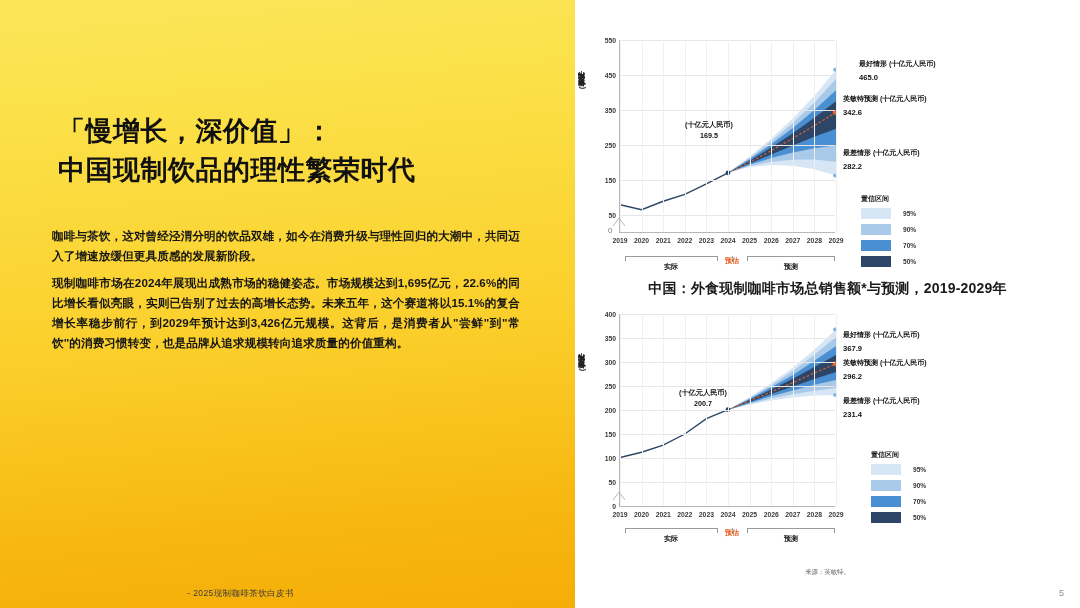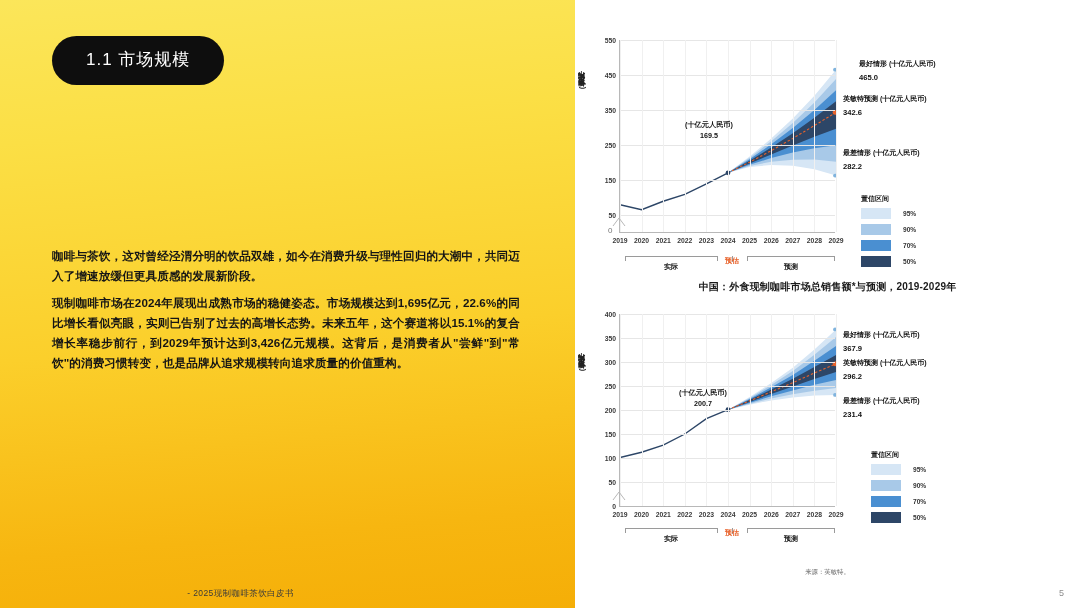--- a/index.html
+++ b/index.html
@@ -39,21 +39,20 @@
   }
   .headline div{white-space:nowrap;}
   .body-copy{
     position:absolute;left:52px;top:226px;width:468px;
     color:#151515;
     font-size:11.6px;
     line-height:1.72;
     font-weight:700;
     letter-spacing:.1px;
     text-align:justify;
-    margin-top:20px;
   }
   .body-copy p{margin:0 0 7px 0;}
 
   .footer-left{
     position:absolute;left:0;bottom:8px;width:481px;
     text-align:center;
     font-size:8.5px;color:#3a3a3a;
     letter-spacing:.4px;
     margin-top:25px;
   }
@@ -96,21 +95,21 @@
   .xtick{
     position:absolute;top:100%;margin-top:5px;
     font-size:6.8px;color:#3a3a3a;transform:translateX(-50%);
     white-space:nowrap;font-weight:700;
   }
   .axis-base{position:absolute;height:1px;background:#b8b8b8;}
   .axis-break{position:absolute;font-size:8px;color:#777;}
 
   .cap-title{
     position:absolute;width:505px;text-align:center;
-    font-size:10px;color:#1a1a1a;font-weight:700;letter-spacing:.2px;
+    font-size:14px;color:#1a1a1a;font-weight:700;letter-spacing:.2px;
   }
   .cap-source{
     position:absolute;width:505px;text-align:center;
     font-size:6.4px;color:#666;
   }
 
   .anno{position:absolute;font-size:7px;color:#111;font-weight:700;line-height:1.45;white-space:nowrap;}
   .anno .val{font-size:7.6px;display:block;margin-top:3px;}
   .inline-anno{position:absolute;font-size:7.2px;color:#111;font-weight:700;text-align:center;line-height:1.5;}
 
@@ -128,22 +127,25 @@
   .dot{fill:#2d4667;}
   .dot-orange{fill:#e8622a;}
 </style>
 </head>
 <body>
 
 <div class="page">
 
   <div class="left-panel">
 
-    <div class="section-pill">1.1 市场规模</div>
-
+
+    <div class="headline">
+      <div>「慢增长，深价值」：</div>
+      <div>中国现制饮品的理性繁荣时代</div>
+    </div>
 
     <div class="body-copy">
       <p>咖啡与茶饮，这对曾经泾渭分明的饮品双雄，如今在消费升级与理性回归的大潮中，共同迈入了增速放缓但更具质感的发展新阶段。</p>
       <p>现制咖啡市场在2024年展现出成熟市场的稳健姿态。市场规模达到1,695亿元，22.6%的同比增长看似亮眼，实则已告别了过去的高增长态势。未来五年，这个赛道将以15.1%的复合增长率稳步前行，到2029年预计达到3,426亿元规模。这背后，是消费者从"尝鲜"到"常饮"的消费习惯转变，也是品牌从追求规模转向追求质量的价值重构。</p>
     </div>
 
     <div class="footer-left">- 2025现制咖啡茶饮白皮书</div>
   </div>
 
   <div class="right-panel">

